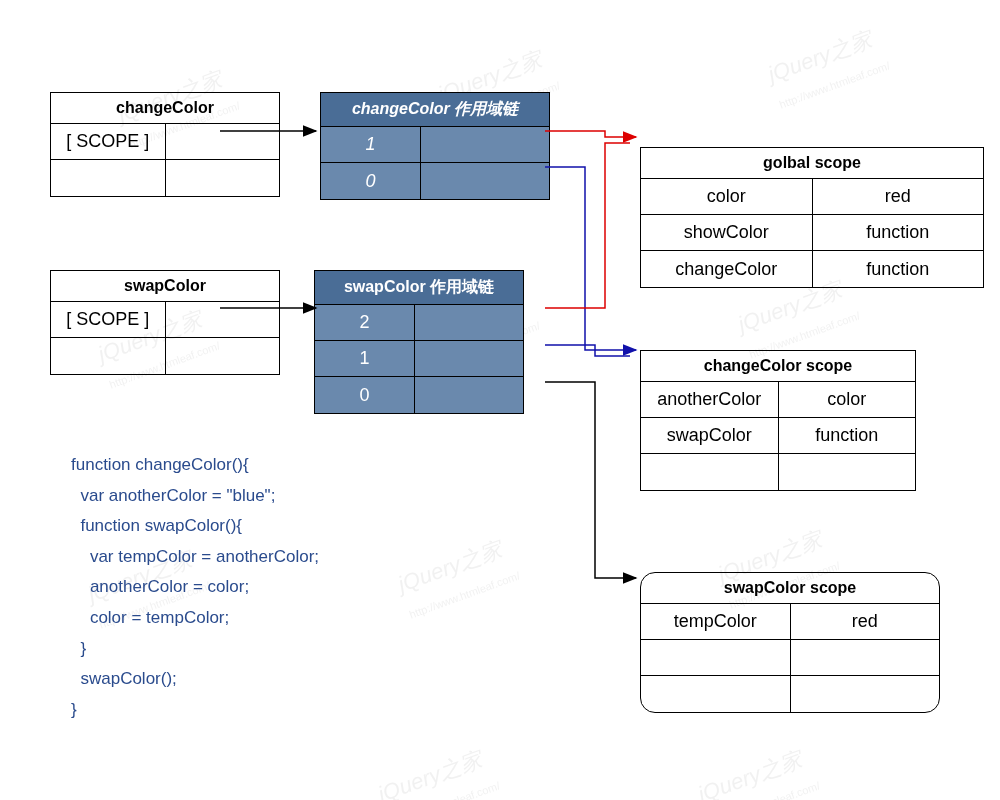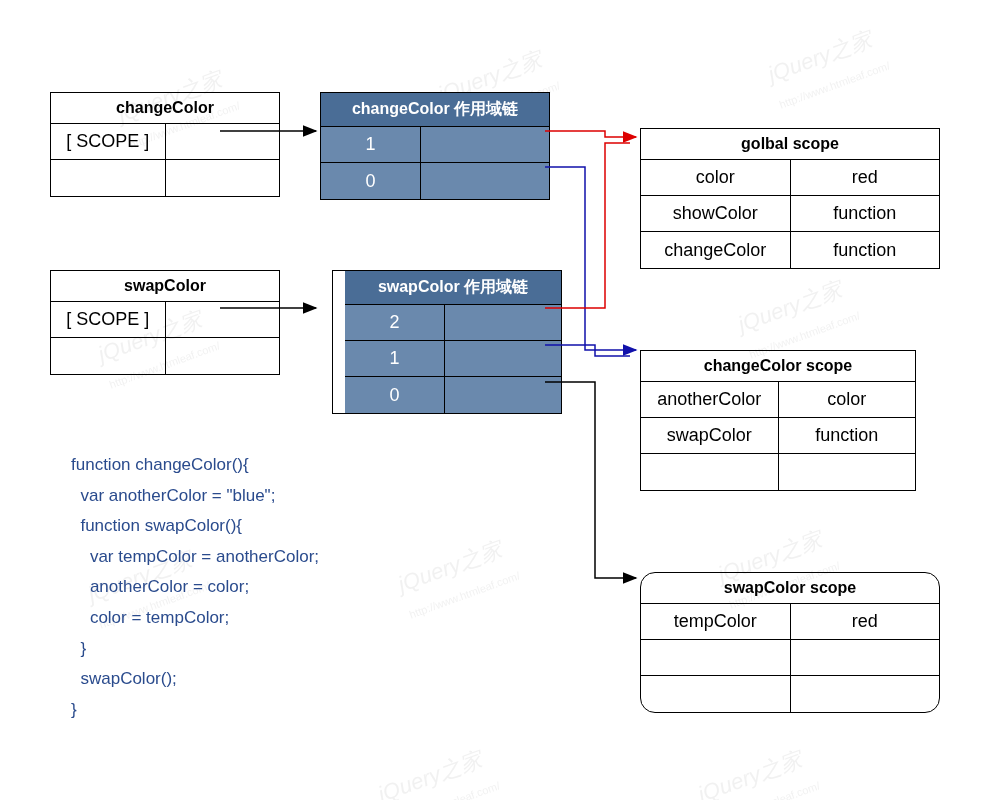--- a/index.html
+++ b/index.html
@@ -133,49 +133,49 @@
   <div class="row">
       <div class="cell">[ SCOPE ]</div>
       <div class="cell"></div>
     </div>
   <div class="row">
       <div class="cell"></div>
       <div class="cell"></div>
     </div>
 </div>
 
-<div class="box blue-box" style="left:320px; top:80px; width:230px;">
+<div class="box blue-box" style="left:320px; top:80px; width:230px;font-style:italic;">
   <div class="header">changeColor 作用域链</div>
   <div class="row">
       <div class="cell" style="flex:0 0 100px;">1</div>
       <div class="cell"></div>
     </div>
   <div class="row">
       <div class="cell" style="flex:0 0 100px;">0</div>
       <div class="cell"></div>
     </div>
 </div>
 
-<div class="box blue-box" style="left:332px; top:258px; width:230px;padding-left:12px;">
+<div class="box blue-box" style="left:314px; top:258px; width:210px;">
   <div class="header">swapColor 作用域链</div>
   <div class="row">
       <div class="cell" style="flex:0 0 100px;">2</div>
       <div class="cell"></div>
     </div>
   <div class="row">
       <div class="cell" style="flex:0 0 100px;">1</div>
       <div class="cell"></div>
     </div>
   <div class="row">
       <div class="cell" style="flex:0 0 100px;">0</div>
       <div class="cell"></div>
     </div>
 </div>
 
-<div class="box" style="left:640px; top:116px; width:300px;">
+<div class="box" style="left:640px; top:135px; width:344px;">
   <div class="header">golbal scope</div>
   <div class="row">
       <div class="cell">color</div>
       <div class="cell">red</div>
     </div>
   <div class="row">
       <div class="cell">showColor</div>
       <div class="cell">function</div>
     </div>
   <div class="row">

